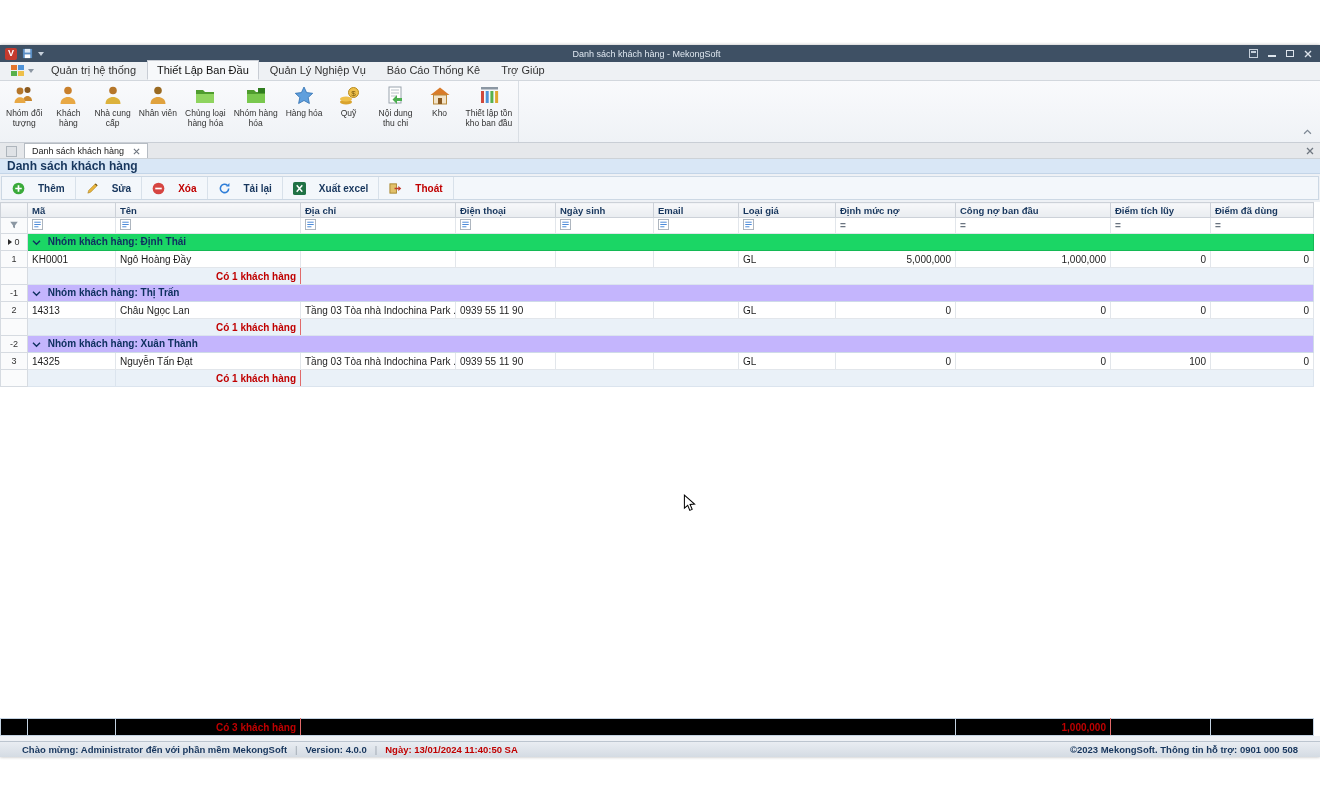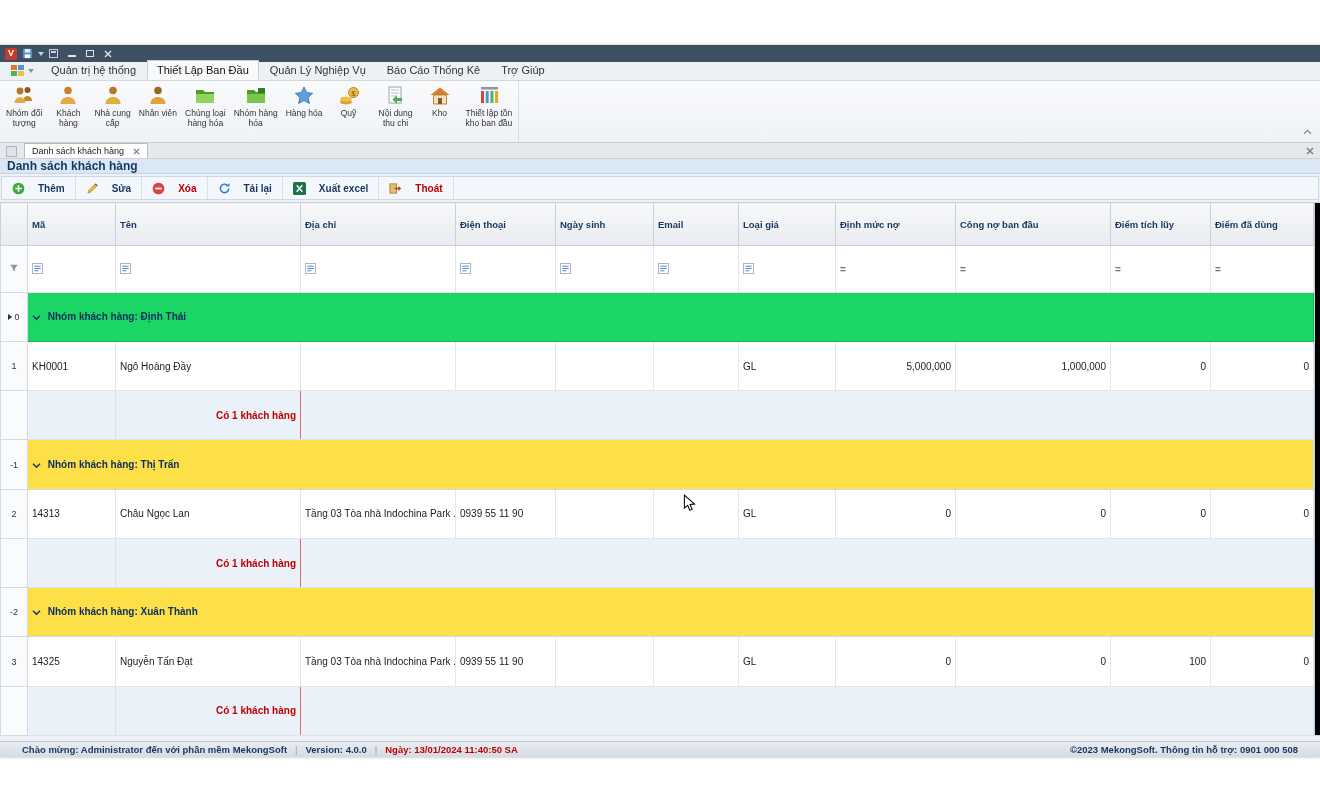--- a/index.html
+++ b/index.html
@@ -66,35 +66,35 @@
                 padding-left:7px; }
   .toolbar { height:24px; flex:none; margin:2px 1px; background:#f3f7fb;
              border:1px solid #ccd8e4; display:flex; }
   .t-btn { display:flex; align-items:center; gap:13px; padding:0 10px;
            border-right:1px solid #d8e1ea; font-size:10px; font-weight:bold;
            color:#17365d; cursor:default; }
   .t-btn.red { color:#c00000; }
   .t-btn svg { width:13px; height:13px; }
 
   
-  .grid-area { flex:1; background:#fff; display:flex; flex-direction:row;
+  .grid-area { flex:1; background:#fff; display:flex; flex-direction:column;
                overflow:hidden; margin-bottom:5px; }
   table.grid, table.gfoot { border-collapse:collapse; table-layout:fixed; width:1313px;
                font-size:10px; color:#1c1c1c; flex:none; }
   .grid th { background:linear-gradient(#f7f8fa,#e9ecf0); border:1px solid #ccd1d8;
              font-weight:bold; color:#17365d; text-align:left; font-size:9.5px;
              height:15px; padding:0 4px; overflow:hidden; white-space:nowrap; }
   .grid td { border:1px solid #e2e6eb; height:17px; padding:0 4px; overflow:hidden;
              white-space:nowrap; background:#fff; }
   .grid td.ind { background:#fafbfc; border-color:#d6dbe1; font-size:9px; color:#333;
                  text-align:center; padding:0 1px; }
   .grid tr.filter td { height:16px; }
   .grid td.num { text-align:right; }
   .grid td.eq { color:#6a7480; font-weight:bold; }
-  .grid tr.grp td.g { font-weight:bold; color:#0f3060; background:#fde047;
+  .grid tr.grp td.g { font-weight:bold; color:#0f3060; background:#c4b5fd;
                       border-color:#cfdbe8; }
   .grid tr.grp.sel td.g { background:#1bd665; border-color:#14b955; }
   .grid td.gf-bg { background:#eaf1f8; border-color:#dbe4ee; }
   .grid td.gf-text { background:#eaf1f8; color:#c00000; font-weight:bold;
                      text-align:right; border-color:#dbe4ee;
                      border-right:1px solid #e06a6a; }
   .grid-spacer { flex:1; }
   table.gfoot td { background:#000000; border:1px solid #c3d2e1; height:17px;
                    padding:0 4px; overflow:hidden; white-space:nowrap; }
   .f-red { color:#c00000; font-weight:bold; text-align:right;
@@ -124,20 +124,21 @@
   <div class="titlebar">
     <div class="logo">V</div>
     <span class="tb-ico">
       <svg width="11" height="11" viewBox="0 0 12 12">
             <rect x="1" y="1" width="10" height="10" fill="#5b8ec4"></rect>
             <rect x="3" y="1" width="6" height="4" fill="#dce8f5"></rect>
             <rect x="3" y="7" width="6" height="4" fill="#fff"></rect>
           </svg>
     </span>
     <span class="chev-down"></span>
+    <div class="tb-title">Danh sách khách hàng - MekongSoft</div>
     <div class="tb-right">
       <span class="tb-ico">
         <svg width="9" height="9" viewBox="0 0 9 9">
               <rect x="0.5" y="0.5" width="8" height="8" fill="none" stroke="#c6d0db"></rect>
               <rect x="2" y="2" width="5" height="2" fill="#c6d0db"></rect>
             </svg>
       </span>
       <span class="win-min"></span>
       <span class="win-max"></span>
       <span class="tb-ico">

